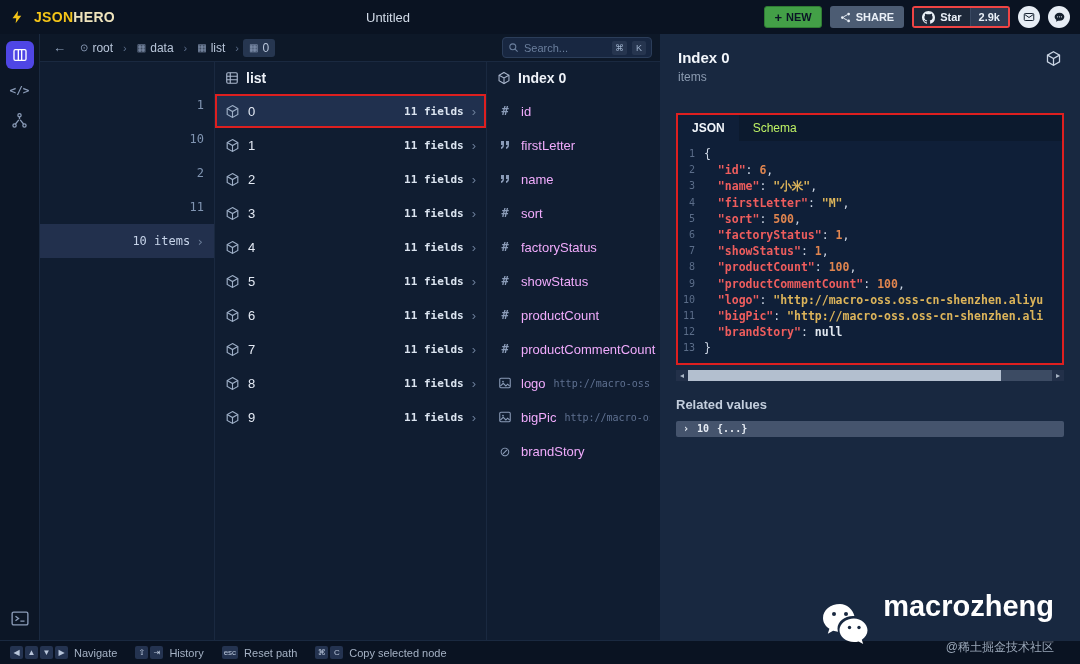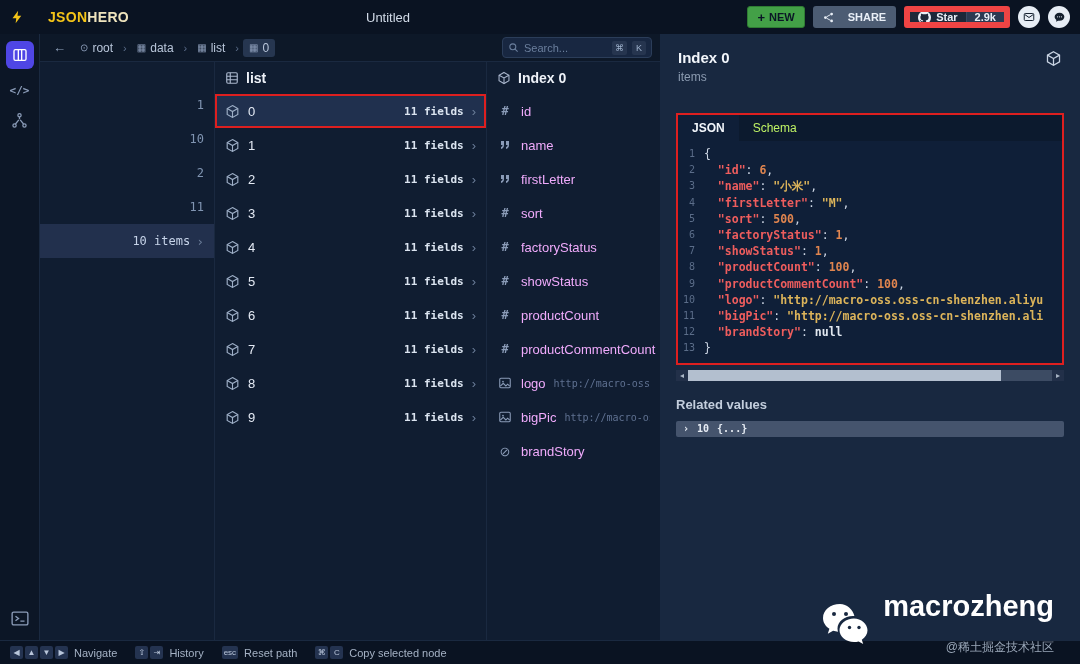--- a/index.html
+++ b/index.html
@@ -3,29 +3,29 @@
 <meta charset="utf-8">
 <style>
   *{margin:0;padding:0;box-sizing:border-box}
   body{background:#0a1322}
   .app{position:relative;width:1080px;height:664px;background:#101d31;font-family:"Liberation Sans",sans-serif;overflow:hidden;color:#dfe7f2}
   button{font-family:inherit;border:none;cursor:pointer;background:none}
   svg{display:block}
 
   
   .topbar{position:absolute;top:0;left:0;width:1080px;height:34px;background:#0a1322;display:flex;align-items:center;padding:0 10px;z-index:4}
-  .logo{display:flex;align-items:center;gap:23px}
+  .logo{display:flex;align-items:center;gap:9px}
   .lj{font-weight:bold;font-size:14px;color:#f5c518;letter-spacing:.3px}
   .lh{font-weight:bold;font-size:14px;color:#efe4bd;letter-spacing:.3px}
   .doc-title{position:absolute;left:366px;top:0;height:34px;display:flex;align-items:center;font-size:13px;color:#d2dbe8}
   .topbar-right{margin-left:auto;display:flex;align-items:center;gap:8px}
   .btn-new{height:22px;background:#43a047;border:1px solid #2f7c33;border-radius:3px;color:#0b1626;font-size:11px;font-weight:bold;display:flex;align-items:center;gap:4px;padding:0 9px}
   .btn-new .plus{font-size:13px;font-weight:bold;line-height:1}
-  .btn-share{height:22px;background:#4c5c73;border-radius:3px;color:#e9eff7;font-size:11px;font-weight:bold;display:flex;align-items:center;gap:14px;padding:0 10px}
-  .star-widget{display:flex;height:22px;border:6px solid #ef4444;border-radius:3px;overflow:hidden}
+  .btn-share{height:22px;background:#4c5c73;border-radius:3px;color:#e9eff7;font-size:11px;font-weight:bold;display:flex;align-items:center;gap:5px;padding:0 10px}
+  .star-widget{display:flex;height:22px;border:2px solid #ef4444;border-radius:3px;overflow:hidden}
   .star-left{display:flex;align-items:center;gap:5px;background:#1d2839;color:#e9eff7;font-size:11px;font-weight:bold;padding:0 8px}
   .star-count{display:flex;align-items:center;background:#2c3a52;color:#e9eff7;font-size:11px;font-weight:bold;padding:0 8px;border-left:1px solid #3a4962}
   .circle-btn{width:22px;height:22px;border-radius:50%;background:#e7edf5;display:flex;align-items:center;justify-content:center;color:#15202f}
 
   
   .rail{position:absolute;top:34px;left:0;width:40px;height:606px;background:#0c1626;border-right:1px solid #1a2940;display:flex;flex-direction:column;align-items:center;padding-top:7px;gap:15px;z-index:3}
   .rail-active{width:28px;height:28px;border-radius:6px;background:#4f46e5;display:flex;align-items:center;justify-content:center}
   .rail-ico{color:#8b9cb8;display:flex;align-items:center;justify-content:center}
   .rail-code{font-family:"DejaVu Sans Mono",monospace;font-size:11px;font-weight:bold;color:#8b9cb8}
   .rail-bottom{margin-top:auto;margin-bottom:14px}
@@ -375,29 +375,29 @@
       <div class="drow">
         <span class="dicon hashg">#</span>
         <span class="dlabel">id</span>
       </div>
       <div class="drow">
         <span class="dicon">
             <svg width="12" height="10" viewBox="0 0 24 20" fill="currentColor">
               <path d="M4 2h6v8c0 4-2 7-6 8v-4c2-.5 3-2 3-4H4zM14 2h6v8c0 4-2 7-6 8v-4c2-.5 3-2 3-4h-3z"></path>
             </svg>
           </span>
-        <span class="dlabel">name</span>
+        <span class="dlabel">firstLetter</span>
       </div>
       <div class="drow">
         <span class="dicon">
             <svg width="12" height="10" viewBox="0 0 24 20" fill="currentColor">
               <path d="M4 2h6v8c0 4-2 7-6 8v-4c2-.5 3-2 3-4H4zM14 2h6v8c0 4-2 7-6 8v-4c2-.5 3-2 3-4h-3z"></path>
             </svg>
           </span>
-        <span class="dlabel">firstLetter</span>
+        <span class="dlabel">name</span>
       </div>
       <div class="drow">
         <span class="dicon hashg">#</span>
         <span class="dlabel">sort</span>
       </div>
       <div class="drow">
         <span class="dicon hashg">#</span>
         <span class="dlabel">factoryStatus</span>
       </div>
       <div class="drow">

